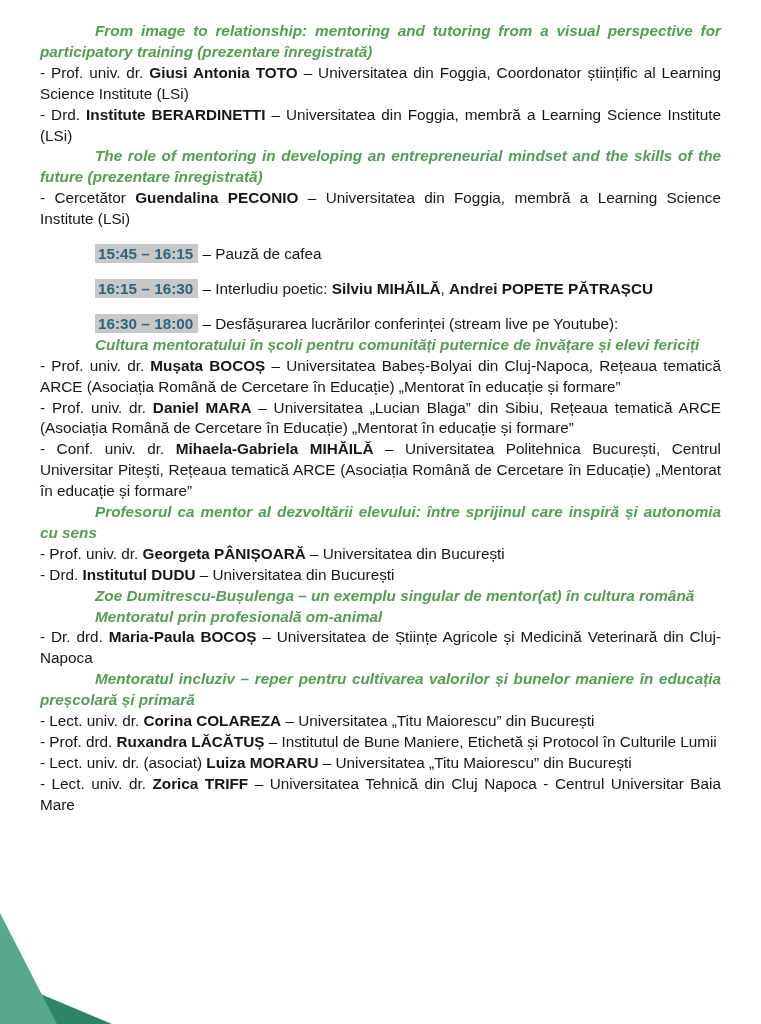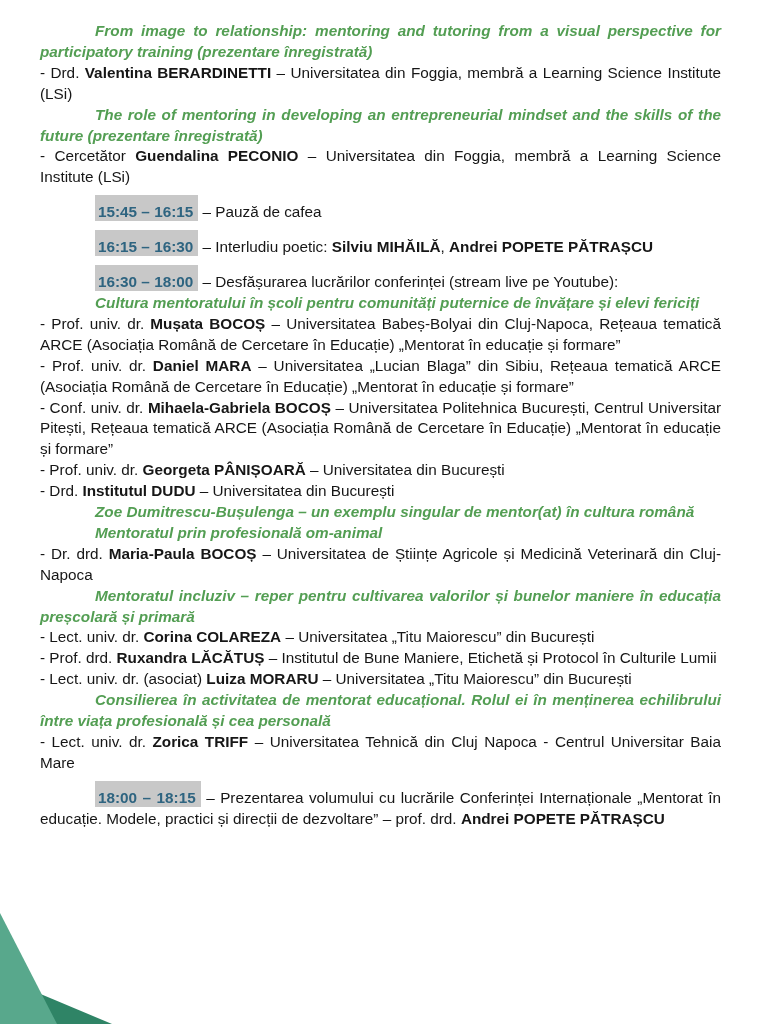--- a/index.html
+++ b/index.html
@@ -19,59 +19,59 @@
     color:var(--green,#539e53);
     font-weight:bold;font-style:italic;
     text-indent:55px;
   }
   p.session{text-indent:55px;}
   .spacer{height:14px;}
   .time{
     background:var(--time-bg,#c8c8c8);
     color:var(--time-fg,#2e6480);
     font-weight:bold;
-    padding:8px 5px 1px 3px;
+    padding:1px 5px 1px 3px;
     white-space:nowrap;
   }
   b{font-weight:bold;}
   .corner-svg{position:absolute;left:0;bottom:0;display:block;}
 </style>
 </head>
 <body>
 
 <div class="page">
 
   <div class="content">
       <p class="heading">From image to relationship: mentoring and tutoring from a visual perspective for participatory training (prezentare înregistrată)</p>
-      <p class="entry"><span>- Drd. </span><b>Valentina BERARDINETTI</b><span> – Universitatea din Foggia, membră a Learning Science Institute (LSi)</span></p>
+      <p class="entry"><span>- Prof. univ. dr. </span><b>Giusi Antonia TOTO</b><span> – Universitatea din Foggia, Coordonator științific al Learning Science Institute (LSi)</span></p>
+      <p class="entry"><span>- Drd. </span><b>Institute BERARDINETTI</b><span> – Universitatea din Foggia, membră a Learning Science Institute (LSi)</span></p>
       <p class="heading">The role of mentoring in developing an entrepreneurial mindset and the skills of the future (prezentare înregistrată)</p>
       <p class="entry"><span>- Cercetător </span><b>Guendalina PECONIO</b><span> – Universitatea din Foggia, membră a Learning Science Institute (LSi)</span></p>
       <div class="spacer"></div>
       <p class="session"><span class="time">15:45 – 16:15</span><span> – Pauză de cafea</span></p>
       <div class="spacer"></div>
       <p class="session"><span class="time">16:15 – 16:30</span><span> – Interludiu poetic: </span><b>Silviu MIHĂILĂ</b><span>, </span><b>Andrei POPETE PĂTRAȘCU</b></p>
       <div class="spacer"></div>
       <p class="session"><span class="time">16:30 – 18:00</span><span> – Desfășurarea lucrărilor conferinței (stream live pe Youtube):</span></p>
       <p class="heading">Cultura mentoratului în școli pentru comunități puternice de învățare și elevi fericiți</p>
       <p class="entry"><span>- Prof. univ. dr. </span><b>Mușata BOCOȘ</b><span> – Universitatea Babeș-Bolyai din Cluj-Napoca, Rețeaua tematică ARCE (Asociația Română de Cercetare în Educație) „Mentorat în educație și formare”</span></p>
       <p class="entry"><span>- Prof. univ. dr. </span><b>Daniel MARA</b><span> – Universitatea „Lucian Blaga” din Sibiu, Rețeaua tematică ARCE (Asociația Română de Cercetare în Educație) „Mentorat în educație și formare”</span></p>
-      <p class="entry"><span>- Conf. univ. dr. </span><b>Mihaela-Gabriela BOCOȘ</b><span> – Universitatea Politehnica București, Centrul Universitar Pitești, Rețeaua tematică ARCE (Asociația Română de Cercetare în Educație) „Mentorat în educație și formare”</span></p>
+      <p class="entry"><span>- Conf. univ. dr. </span><b>Mihaela-Gabriela MIHĂILĂ</b><span> – Universitatea Politehnica București, Centrul Universitar Pitești, Rețeaua tematică ARCE (Asociația Română de Cercetare în Educație) „Mentorat în educație și formare”</span></p>
+      <p class="heading">Profesorul ca mentor al dezvoltării elevului: între sprijinul care inspiră și autonomia cu sens</p>
       <p class="entry"><span>- Prof. univ. dr. </span><b>Georgeta PÂNIȘOARĂ</b><span> – Universitatea din București</span></p>
       <p class="entry"><span>- Drd. </span><b>Institutul DUDU</b><span> – Universitatea din București</span></p>
       <p class="heading">Zoe Dumitrescu-Bușulenga – un exemplu singular de mentor(at) în cultura română</p>
       <p class="heading">Mentoratul prin profesională om-animal</p>
       <p class="entry"><span>- Dr. drd. </span><b>Maria-Paula BOCOȘ</b><span> – Universitatea de Științe Agricole și Medicină Veterinară din Cluj-Napoca</span></p>
       <p class="heading">Mentoratul incluziv – reper pentru cultivarea valorilor și bunelor maniere în educația preșcolară și primară</p>
       <p class="entry"><span>- Lect. univ. dr. </span><b>Corina COLAREZA</b><span> – Universitatea „Titu Maiorescu” din București</span></p>
       <p class="entry"><span>- Prof. drd. </span><b>Ruxandra LĂCĂTUȘ</b><span> – Institutul de Bune Maniere, Etichetă și Protocol în Culturile Lumii</span></p>
       <p class="entry"><span>- Lect. univ. dr. (asociat) </span><b>Luiza MORARU</b><span> – Universitatea „Titu Maiorescu” din București</span></p>
-      <p class="heading">Consilierea în activitatea de mentorat educațional. Rolul ei în menținerea echilibrului între viața profesională și cea personală</p>
       <p class="entry"><span>- Lect. univ. dr. </span><b>Zorica TRIFF</b><span> – Universitatea Tehnică din Cluj Napoca - Centrul Universitar Baia Mare</span></p>
       <div class="spacer"></div>
-      <p class="session"><span class="time">18:00 – 18:15</span><span> – Prezentarea volumului cu lucrările Conferinței Internaționale „Mentorat în educație. Modele, practici și direcții de dezvoltare” – prof. drd. </span><b>Andrei POPETE PĂTRAȘCU</b></p>
     </div>
 
   <svg class="corner-svg" width="130" height="115" viewBox="0 0 130 115" aria-hidden="true">
     <polygon points="12,73 112,115 30,115" fill="#2f8466"></polygon>
     <polygon points="0,4 57,115 0,115" fill="#58a88c"></polygon>
   </svg>
 
 </div>
 
 </body></html>

